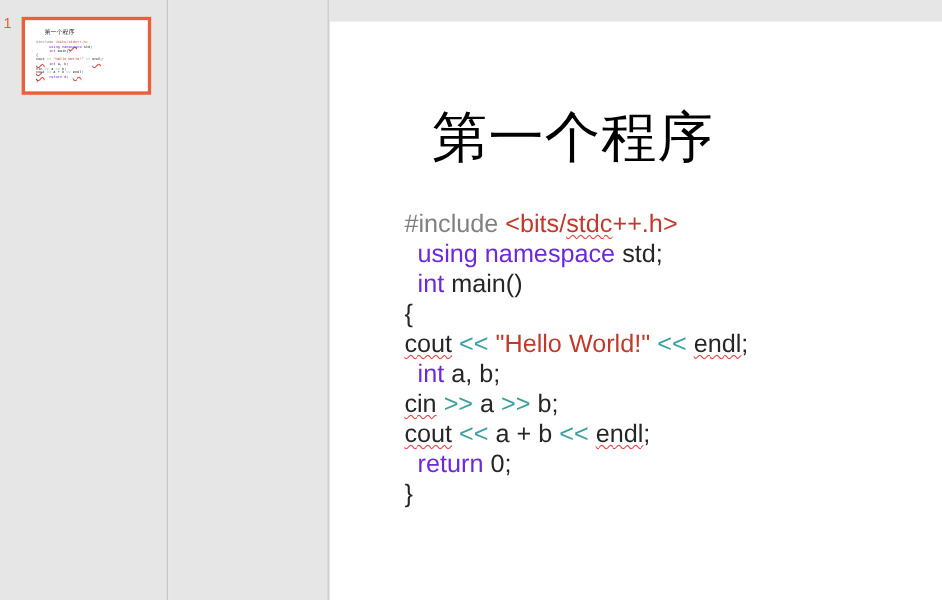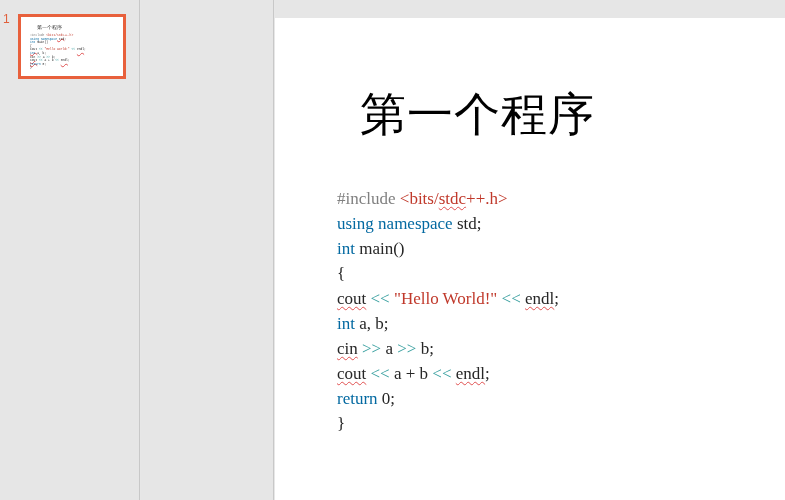--- a/index.html
+++ b/index.html
@@ -115,34 +115,34 @@
     font-size: 46px;
     line-height: 56px;
     font-weight: 400;
     color: #000000;
     letter-spacing: 1px;
     white-space: nowrap;
   }
   .code-block {
     position: absolute;
     left: 62px;
-    top: 168px;
-    font-family: Liberation Serif, serif;
-    font-size: 17px;
+    top: 156px;
+    font-family: Liberation Sans, sans-serif;
+    font-size: 21px;
     line-height: 25px;
     color: #262626;
     white-space: pre;
   }
   .code-line {
     height: 25px;
     white-space: pre;
   }
   .tok-gray   { color: #808080; }
   .tok-red    { color: #c0392b; }
-  .tok-blue   { color: #0369a1; }
+  .tok-blue   { color: #6d28d9; margin-left: 11px; }
   .tok-teal   { color: #3aa0a0; }
   .tok-black  { color: #262626; margin-top: 17px; }
   .squiggle {
     text-decoration: underline;
     text-decoration-style: wavy;
     text-decoration-color: #e05050;
     text-decoration-thickness: 1px;
     text-underline-offset: 2px;
   }
 </style>

